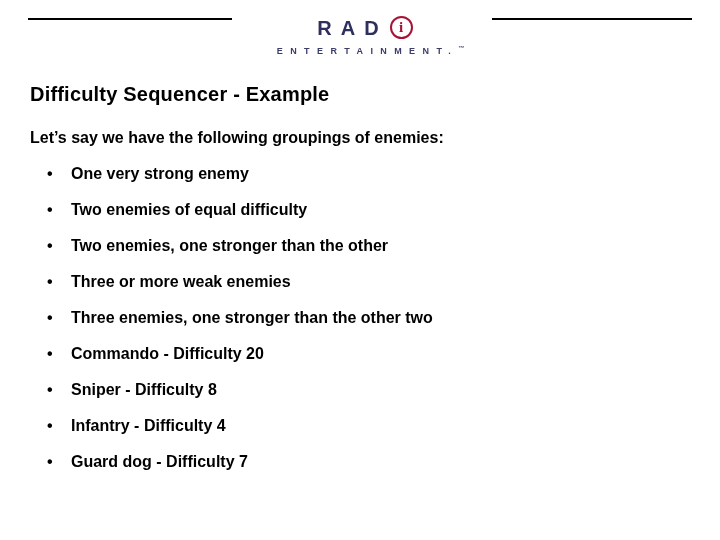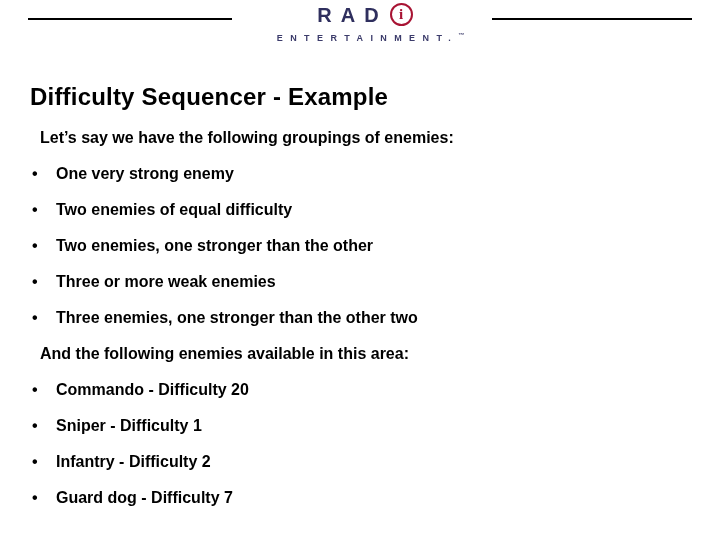--- a/index.html
+++ b/index.html
@@ -28,21 +28,21 @@
     top: 18px;
     height: 0;
     border-top: 2px solid #000000;
   }
   #rule-left  { left: 28px;  width: 204px; }
   #rule-right { left: 492px; width: 200px; }
 
   #logo {
     position: absolute;
     left: 252px;
-    top: 0;
+    top: 13px;
     width: 230px;
     height: 44px;
     text-align: center;
   }
   #logo-word {
     position: relative;
     height: 26px;
     line-height: 26px;
     white-space: nowrap;
     font-size: 20px;
@@ -98,21 +98,21 @@
     font-size: 6px;
     letter-spacing: 0;
     vertical-align: super;
   }
 
   
   #slide-title {
     position: absolute;
     left: 30px;
     top: 83px;
-    font-size: 24px;
+    font-size: 20px;
     font-weight: bold;
     color: #000000;
     letter-spacing: 0.2px;
     white-space: nowrap;
   }
 
   #content {
     position: absolute;
     left: 0;
     top: 120px;
@@ -120,24 +120,24 @@
   }
   .line {
     height: 36px;
     line-height: 36px;
     color: #000000;
     font-size: 16px;
     font-weight: bold;
     white-space: nowrap;
   }
   .line.para {
-    padding-left: 40px;
+    padding-left: 30px;
   }
   .line.bullet {
-    padding-left: 32px;
+    padding-left: 47px;
     position: relative;
   }
   .line.bullet .dot {
     display: inline-block;
     width: 24px;
     font-size: 16px;
     line-height: 36px;
   }
   .line.bullet .btext {
     display: inline-block;
@@ -175,28 +175,27 @@
   <div class="line bullet">
     <span class="dot">•</span><span class="btext">Two enemies, one stronger than the other</span>
   </div>
   <div class="line bullet">
     <span class="dot">•</span><span class="btext">Three or more weak enemies</span>
   </div>
   <div class="line bullet">
     <span class="dot">•</span><span class="btext">Three enemies, one stronger than the other two</span>
   </div>
 
-  <div class="line para">And the following enemies available in this area:</div>
 
   <div class="line bullet">
     <span class="dot">•</span><span class="btext">Commando - Difficulty 20</span>
   </div>
   <div class="line bullet">
-    <span class="dot">•</span><span class="btext">Sniper - Difficulty 1</span>
-  </div>
-  <div class="line bullet">
-    <span class="dot">•</span><span class="btext">Infantry - Difficulty 2</span>
+    <span class="dot">•</span><span class="btext">Sniper - Difficulty 8</span>
+  </div>
+  <div class="line bullet">
+    <span class="dot">•</span><span class="btext">Infantry - Difficulty 4</span>
   </div>
   <div class="line bullet">
     <span class="dot">•</span><span class="btext">Guard dog - Difficulty 7</span>
   </div>
 
 </div>
 
 </body></html>

